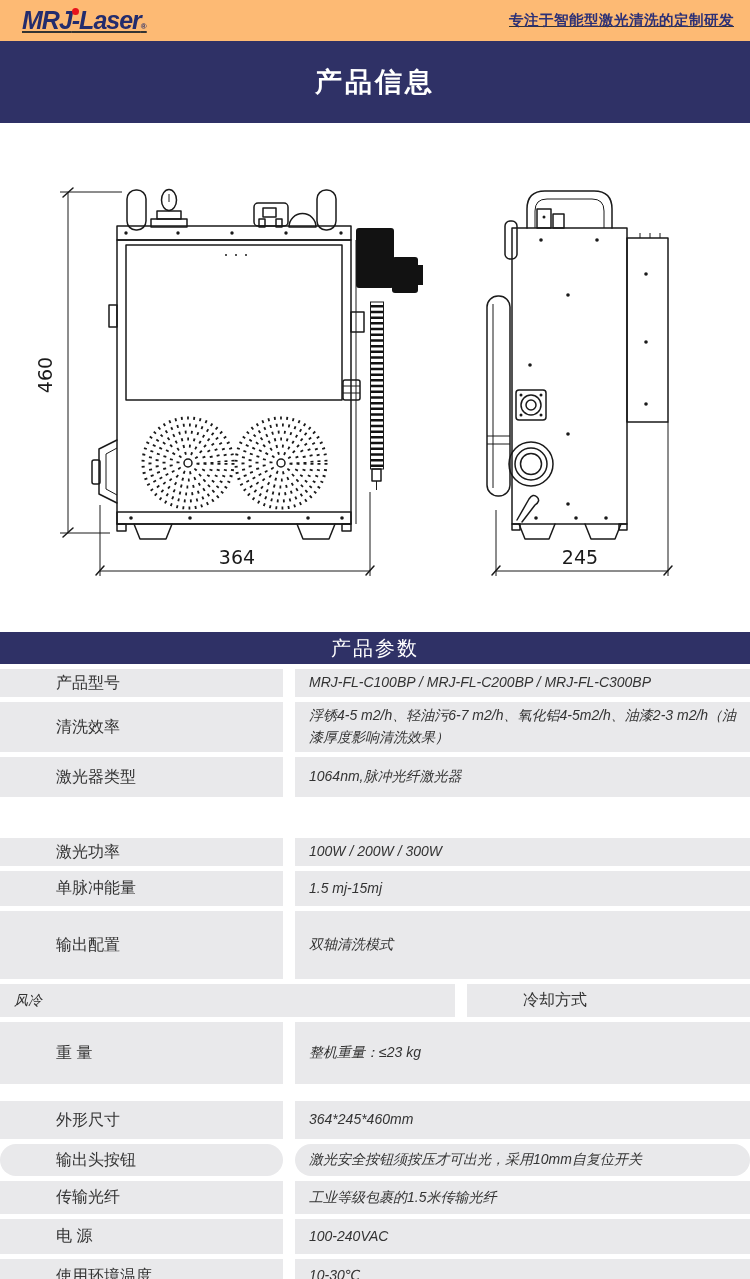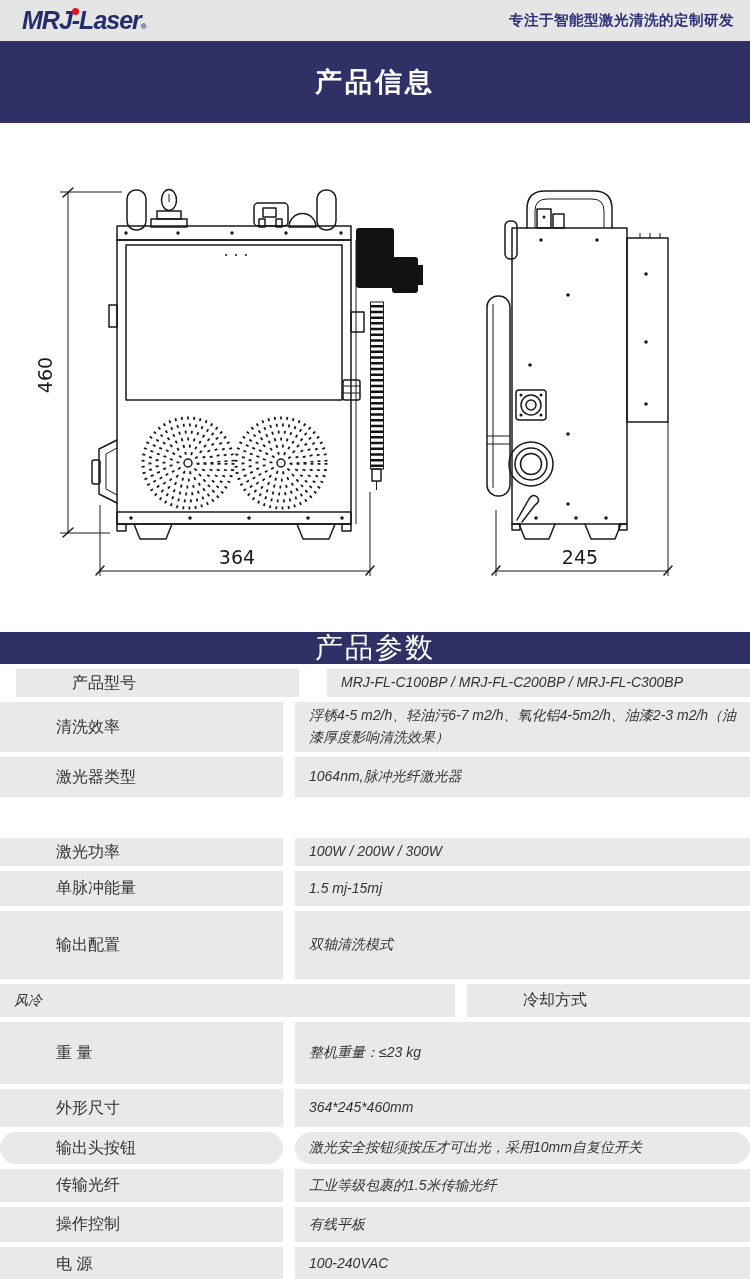--- a/index.html
+++ b/index.html
@@ -3,58 +3,58 @@
 <meta charset="utf-8">
 <style>
   * { margin:0; padding:0; box-sizing:border-box; }
   html,body { width:750px; }
   body {
     width:750px; height:1279px; overflow:hidden; background:#ffffff;
     font-family:"Liberation Sans","DejaVu Sans",sans-serif; color:#333;
   }
   
   .topbar{
-    height:41px; background:#e5e5e5; display:flex; align-items:center;
-    justify-content:space-between; padding:0 16px 0 22px;
+    height:41px; background:#fdba74; display:flex; align-items:center;
+    justify-content:space-between; padding:0 16px 0 22px;text-decoration:underline;
   }
   .logo{ position:relative; font-style:italic; font-weight:bold;
     font-size:25px; letter-spacing:-1px; color:#232c6d; line-height:1; }
   .logo .reg{ font-size:8px; font-style:normal; vertical-align:baseline; letter-spacing:0; }
   .logo-dot{ position:absolute; left:50px; top:0px; width:7px; height:7px;
     border-radius:50%; background:#e8121c; }
   .tagline{ font-size:14.5px; font-weight:bold; color:#2c3076; letter-spacing:0.5px; }
   
   .banner1{ height:82px; background:#2f3166; display:flex; align-items:center; justify-content:center; }
   .banner1 span{ color:#fff; font-size:27px; font-weight:bold; letter-spacing:3px; }
   .banner2{ height:32px; background:#2f3166; display:flex; align-items:center; justify-content:center; }
-  .banner2 span{ color:#fff; font-size:28px; font-weight:500; letter-spacing:2px; }
+  .banner2 span{ color:#fff; font-size:20px; font-weight:500; letter-spacing:2px; }
   
   .drawing-wrap{ height:509px; background:#fff; }
   svg .ln{ fill:none; stroke:#1a1a1a; stroke-width:1.5; stroke-linejoin:round; stroke-linecap:round; }
   svg .thin{ fill:none; stroke:#1a1a1a; stroke-width:1; }
   svg .fl{ fill:#121212; stroke:none; }
   svg .dt{ fill:#1a1a1a; stroke:none; }
   svg .fan{ fill:none; stroke:#1a1a1a; stroke-width:3; stroke-dasharray:1.8 4.4; }
   svg text{ fill:#1a1a1a; font-family:"DejaVu Sans","Liberation Sans",sans-serif; font-size:19px; }
   
   .param-table{ display:flex; flex-direction:column; gap:5px; margin-top:5px; }
   .param-row{ display:flex; gap:12px; }
   .param-row .cell{ background:#e9e9eb; display:flex; align-items:center; }
   .param-row .label{ width:283px; padding-left:56px; font-size:16px; color:#333; }
   .param-row .value{ flex:1; padding-left:14px; font-size:14px;
     color:#333; line-height:1.55;font-style:italic; }
-  .param-row:nth-child(1)  .cell{ min-height:28px;margin-left:16px; }
+  .param-row:nth-child(1)  .cell{ min-height:28px; }
   .param-row:nth-child(2)  .cell{ min-height:50px; }
   .param-row:nth-child(3)  .cell{ min-height:40px; }
   .param-row:nth-child(4)  .cell{ min-height:28px;margin-top:36px; }
   .param-row:nth-child(5)  .cell{ min-height:35px; }
   .param-row:nth-child(6)  .cell{ min-height:68px; }
   .param-row:nth-child(7)  .cell{ min-height:33px; }
   .param-row:nth-child(8)  .cell{ min-height:62px; }
-  .param-row:nth-child(9)  .cell{ min-height:38px; }
+  .param-row:nth-child(9)  .cell{ min-height:38px;margin-top:12px; }
   .param-row:nth-child(10) .cell{ min-height:32px;border-radius:16px; }
   .param-row:nth-child(11) .cell{ min-height:33px; }
   .param-row:nth-child(12) .cell{ min-height:35px; }
   .param-row:nth-child(13) .cell{ min-height:34px; }
   .param-row:nth-child(14) .cell{ min-height:40px; }
 </style>
 </head>
 <body>
 
 <div class="topbar">
@@ -298,24 +298,20 @@
   </div>
   <div class="param-row">
     <div class="cell label">输出头按钮</div>
     <div class="cell value">激光安全按钮须按压才可出光，采用10mm自复位开关</div>
   </div>
   <div class="param-row">
     <div class="cell label">传输光纤</div>
     <div class="cell value">工业等级包裹的1.5米传输光纤</div>
   </div>
   <div class="param-row">
-    <div class="cell label">操作控制</div>
-    <div class="cell value">有线平板</div>
-  </div>
-  <div class="param-row">
     <div class="cell label">电 源</div>
     <div class="cell value">100-240VAC</div>
   </div>
   <div class="param-row">
     <div class="cell label">使用环境温度</div>
     <div class="cell value">10-30℃</div>
   </div>
 </div>
 
 </body></html>

